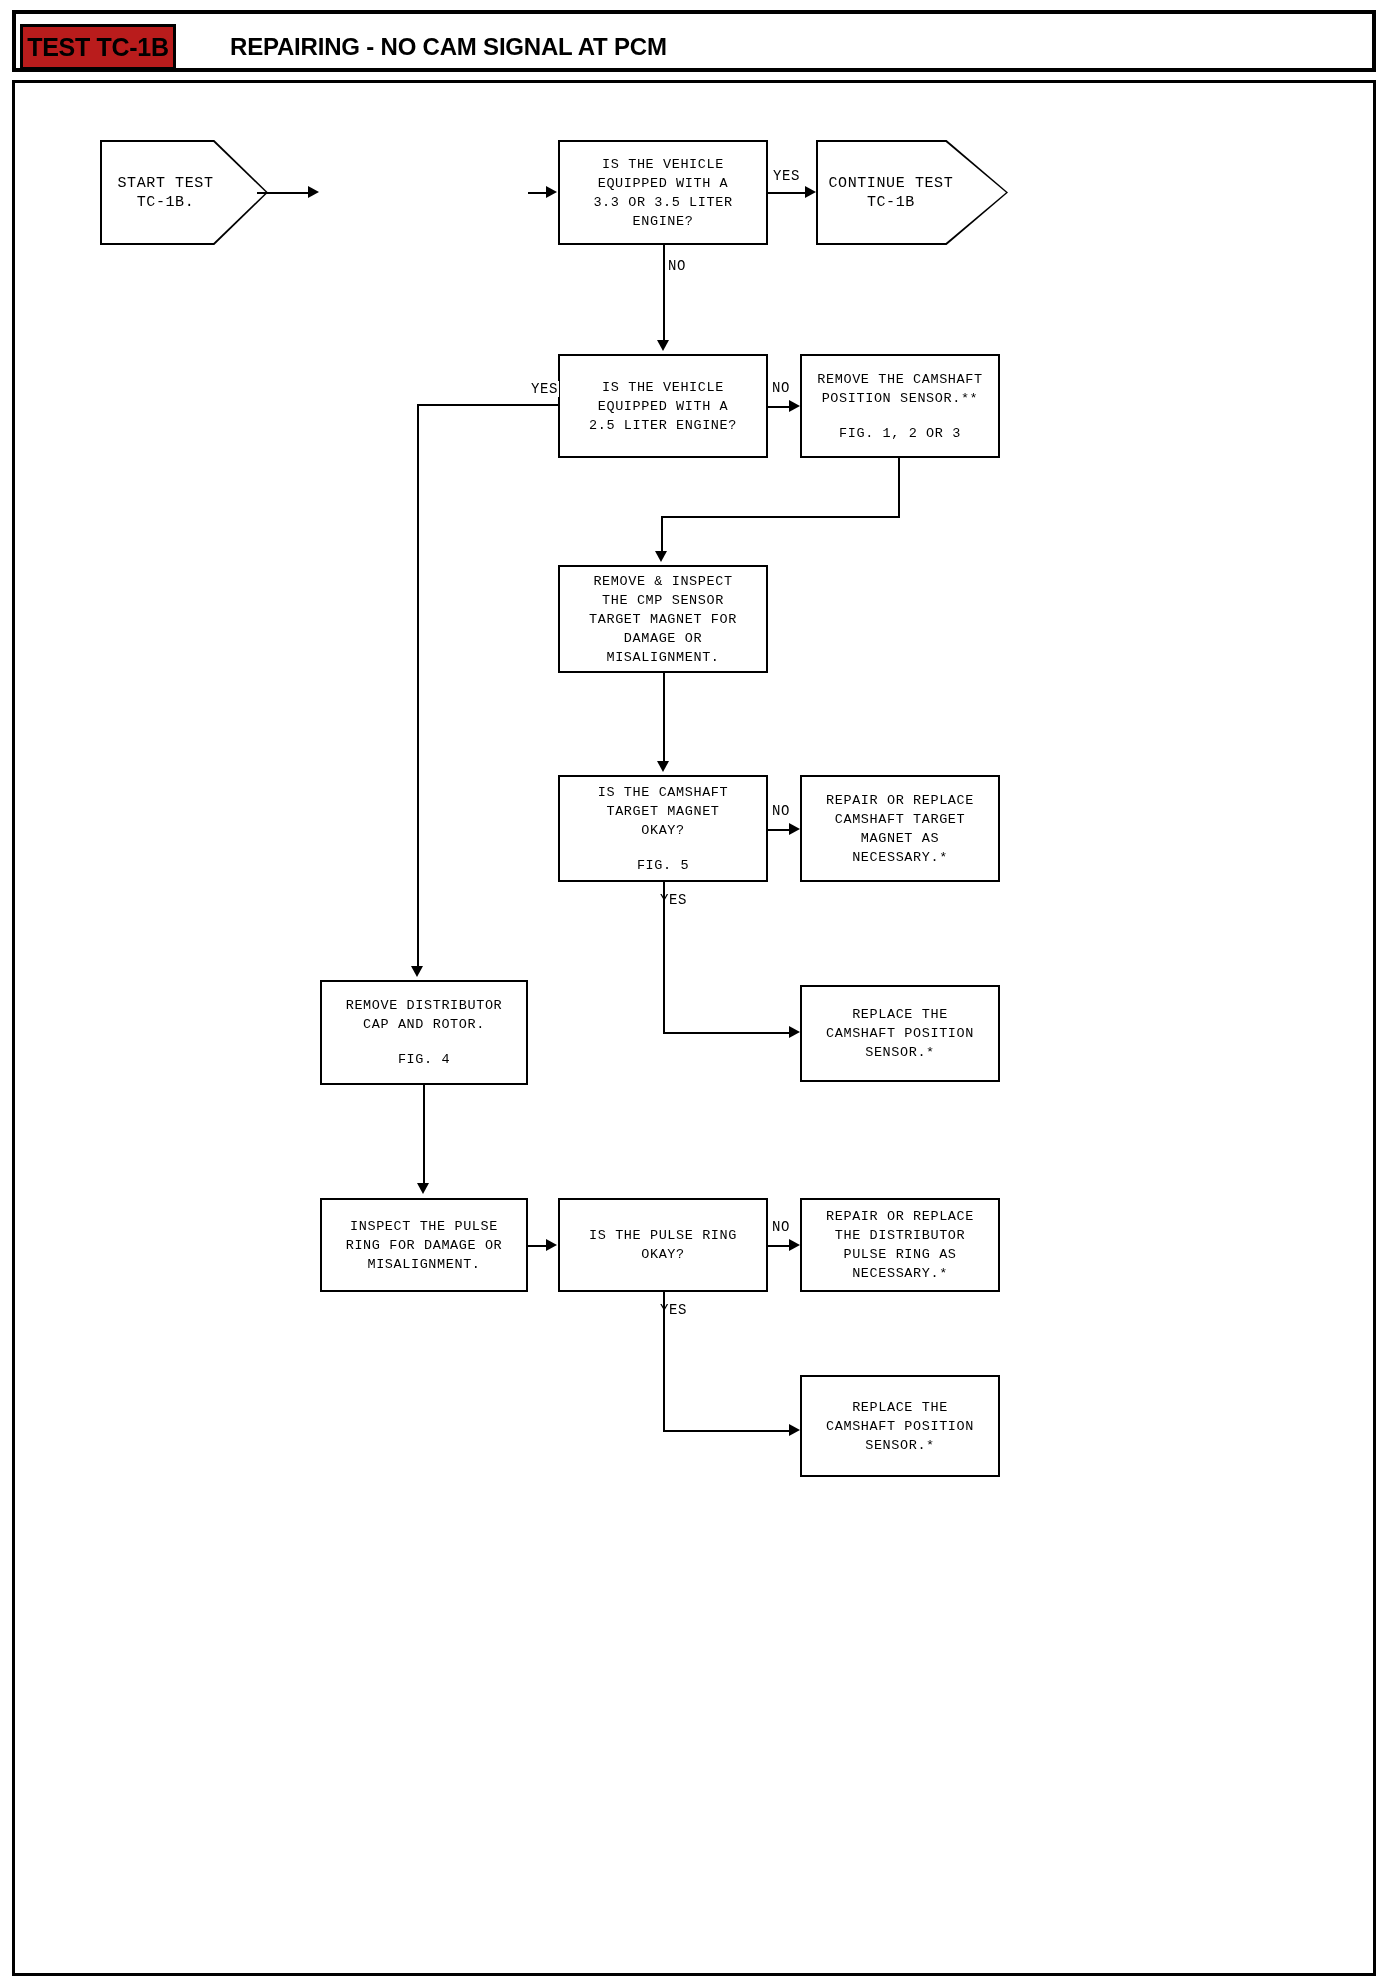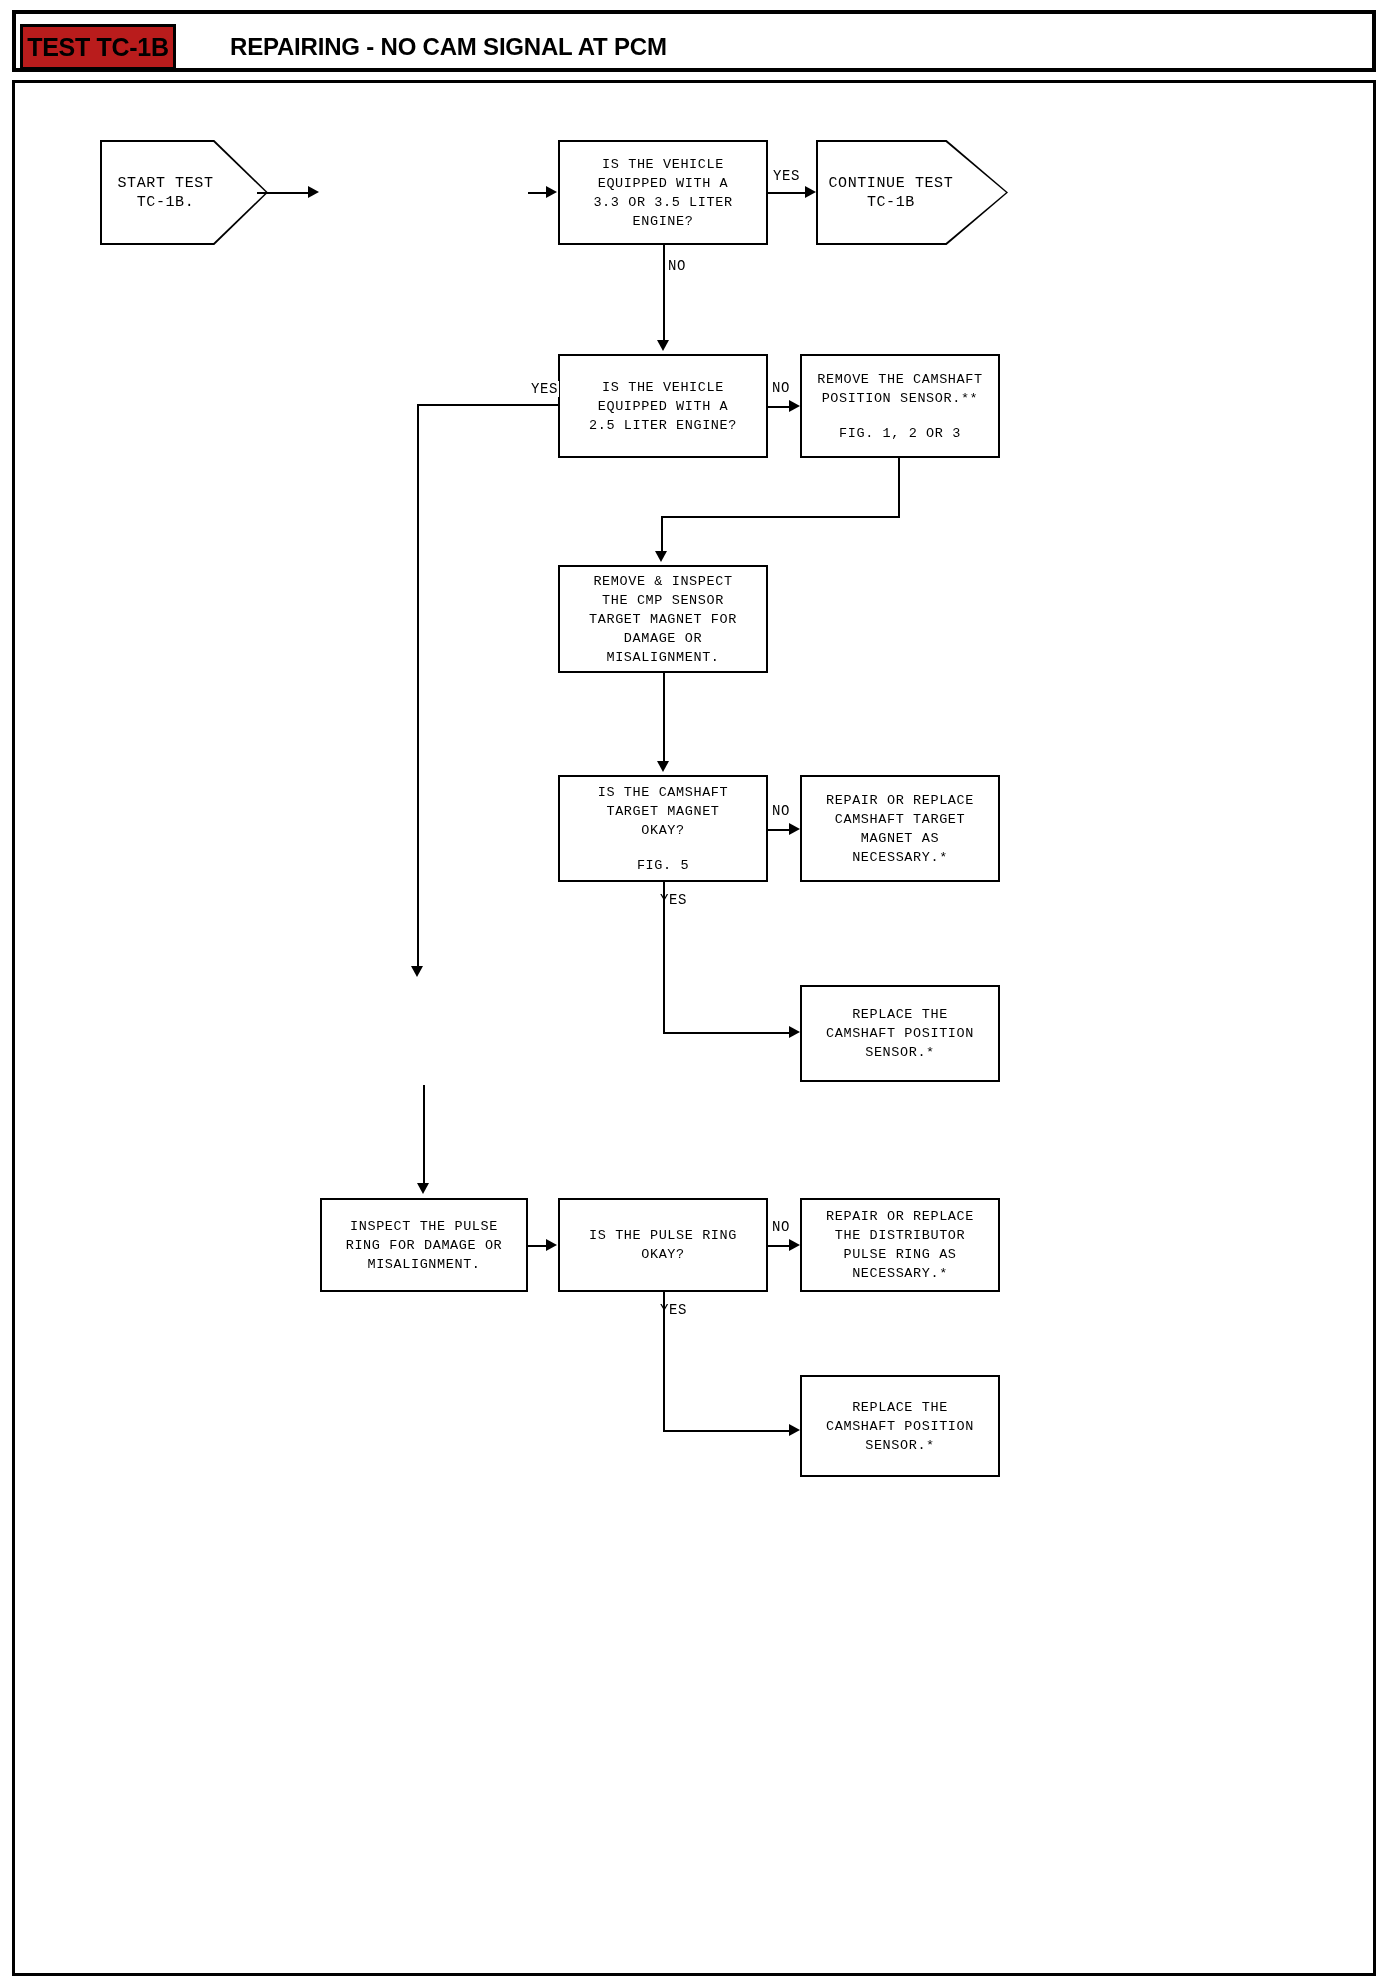--- a/index.html
+++ b/index.html
@@ -228,20 +228,25 @@
 MAGNET AS
 NECESSARY.*</span>
   </div>
 
   <div class="node" style="left:800px; top:985px; width:200px; height:97px;">
     <span class="txt">REPLACE THE
 CAMSHAFT POSITION
 SENSOR.*</span>
   </div>
 
+  <div class="node" style="left:320px; top:980px; width:208px; height:105px;">
+    <span class="txt">REMOVE DISTRIBUTOR
+CAP AND ROTOR.</span>
+    <span class="fig">FIG. 4</span>
+  </div>
 
   <div class="node" style="left:320px; top:1198px; width:208px; height:94px;">
     <span class="txt">INSPECT THE PULSE
 RING FOR DAMAGE OR
 MISALIGNMENT.</span>
   </div>
 
   <div class="node" style="left:558px; top:1198px; width:210px; height:94px;">
     <span class="txt">IS THE PULSE RING
 OKAY?</span>

